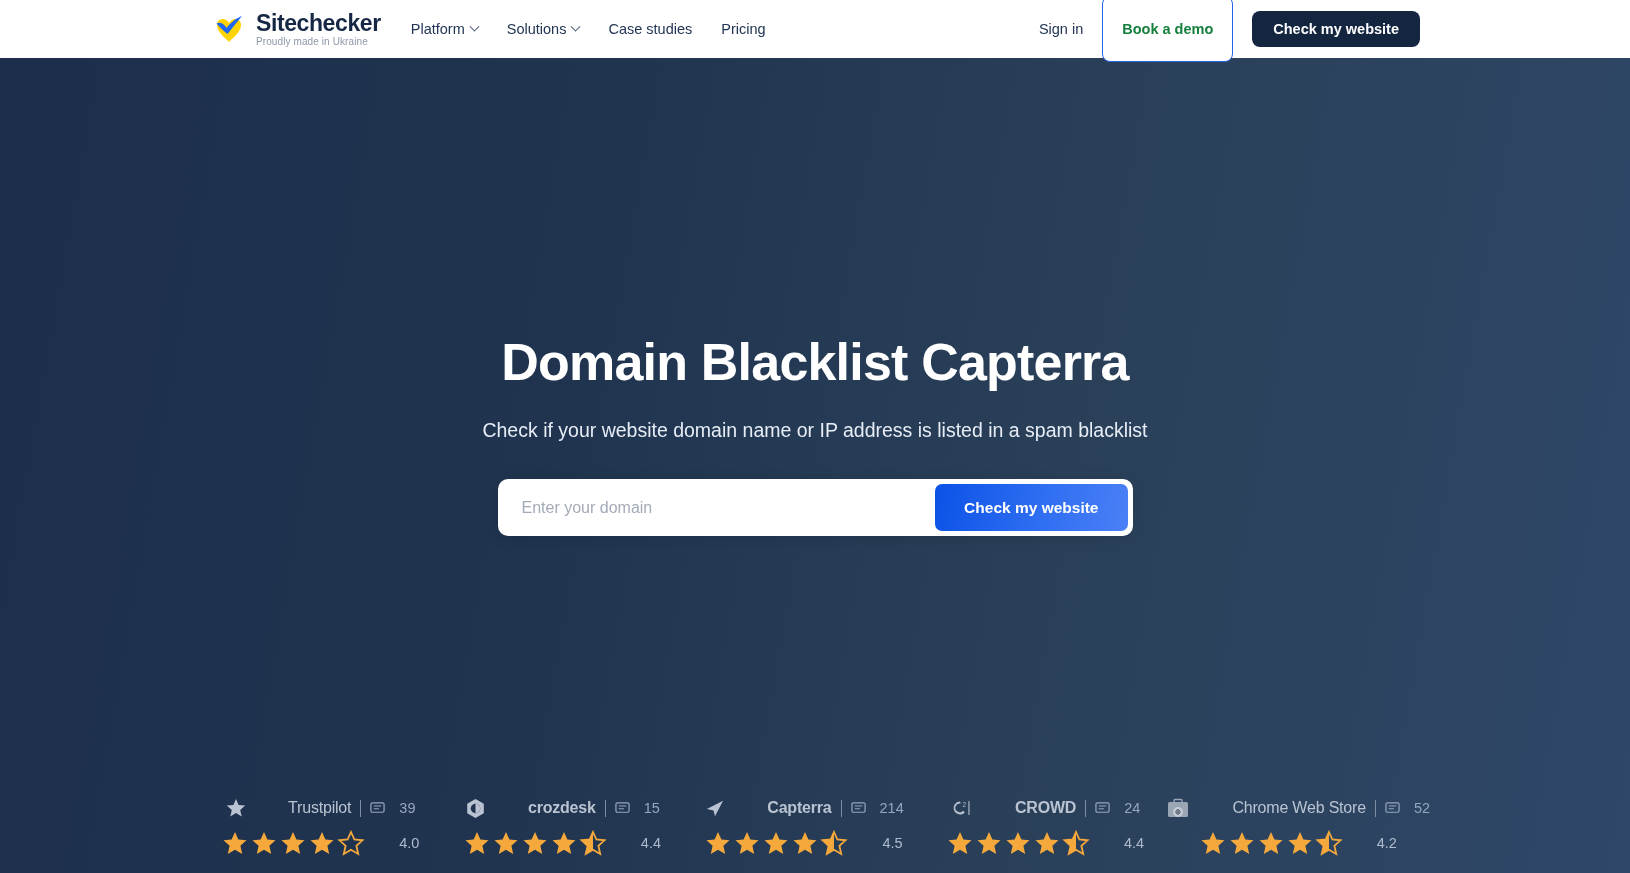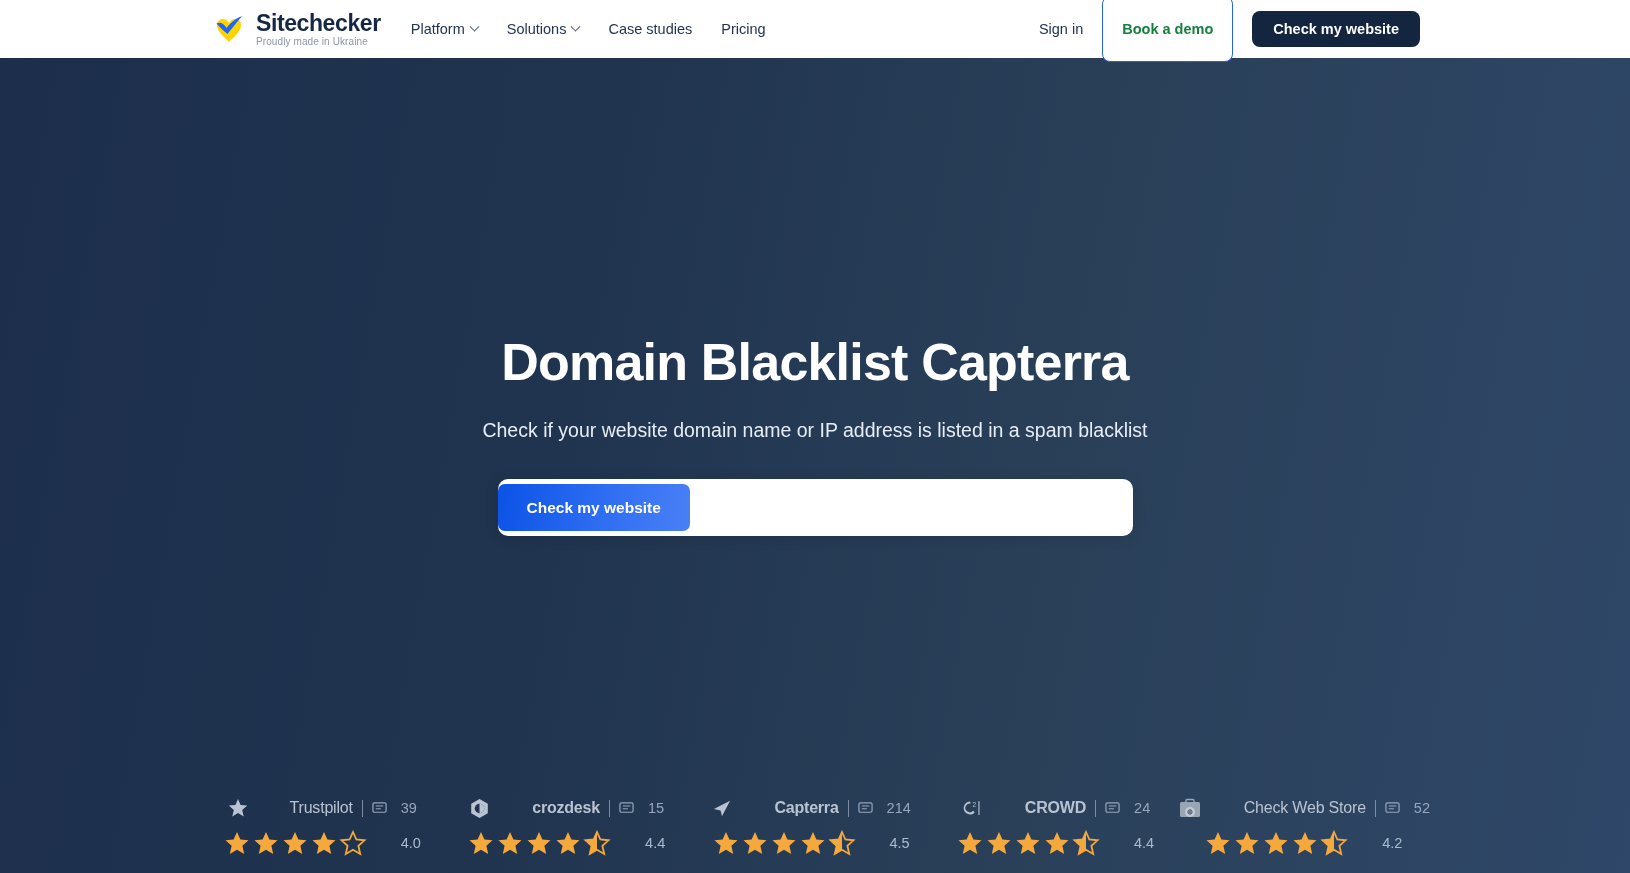--- a/index.html
+++ b/index.html
@@ -167,20 +167,21 @@
     <button class="btn-dark">Check my website</button>
   </div>
 </header>
 
 <section class="hero">
 
   <h1 class="hero-title">Domain Blacklist Capterra</h1>
   <p class="hero-sub">Check if your website domain name or IP address is listed in a spam blacklist</p>
 
   <div class="search-bar">
+    <input class="search-input" type="text" placeholder="Enter your domain" style="">
     <button class="search-btn">Check my website</button>
   </div>
 
   <div class="badges">
 
     <div class="badge">
       <div class="badge-top">
         <span>
           <svg width="20" height="20" viewBox="0 0 20 20">
               <polygon points="10,1 12.6,7.1 19.2,7.6 14.2,11.9 15.7,18.4 10,14.9 4.3,18.4 5.8,11.9 0.8,7.6 7.4,7.1" fill="#b9c3d1"></polygon>
@@ -353,21 +354,21 @@
       <div class="badge-top">
         <span>
           <svg width="24" height="22" viewBox="0 0 24 22">
             <rect x="2" y="5" width="20" height="15" rx="1.5" fill="#9aa6b4"></rect>
             <path d="M8 5 V3.5 a1 1 0 0 1 1-1 h6 a1 1 0 0 1 1 1 V5" fill="none" stroke="#9aa6b4" stroke-width="1.4"></path>
             <circle cx="12" cy="15" r="5" fill="#c3ccd6"></circle>
             <circle cx="12" cy="15" r="2.4" fill="#7b8characters"></circle>
             <circle cx="12" cy="15" r="2.4" fill="#6f7c8c"></circle>
           </svg>
         </span>
-        <span class="badge-name thin">Check Web Store</span>
+        <span class="badge-name thin">Chrome Web Store</span>
         <span class="vsep"></span>
         <span class="revcount">
           <span>
             <svg width="15" height="15" viewBox="0 0 16 16">
                 <rect x="1" y="2" width="14" height="10" rx="1.5" fill="none" stroke="#96a6bd" stroke-width="1.3"></rect>
                 <line x1="4" y1="5.3" x2="12" y2="5.3" stroke="#96a6bd" stroke-width="1.1"></line>
                 <line x1="4" y1="8.3" x2="9.5" y2="8.3" stroke="#96a6bd" stroke-width="1.1"></line>
               </svg>
           </span>
           <span class="num">52</span>

